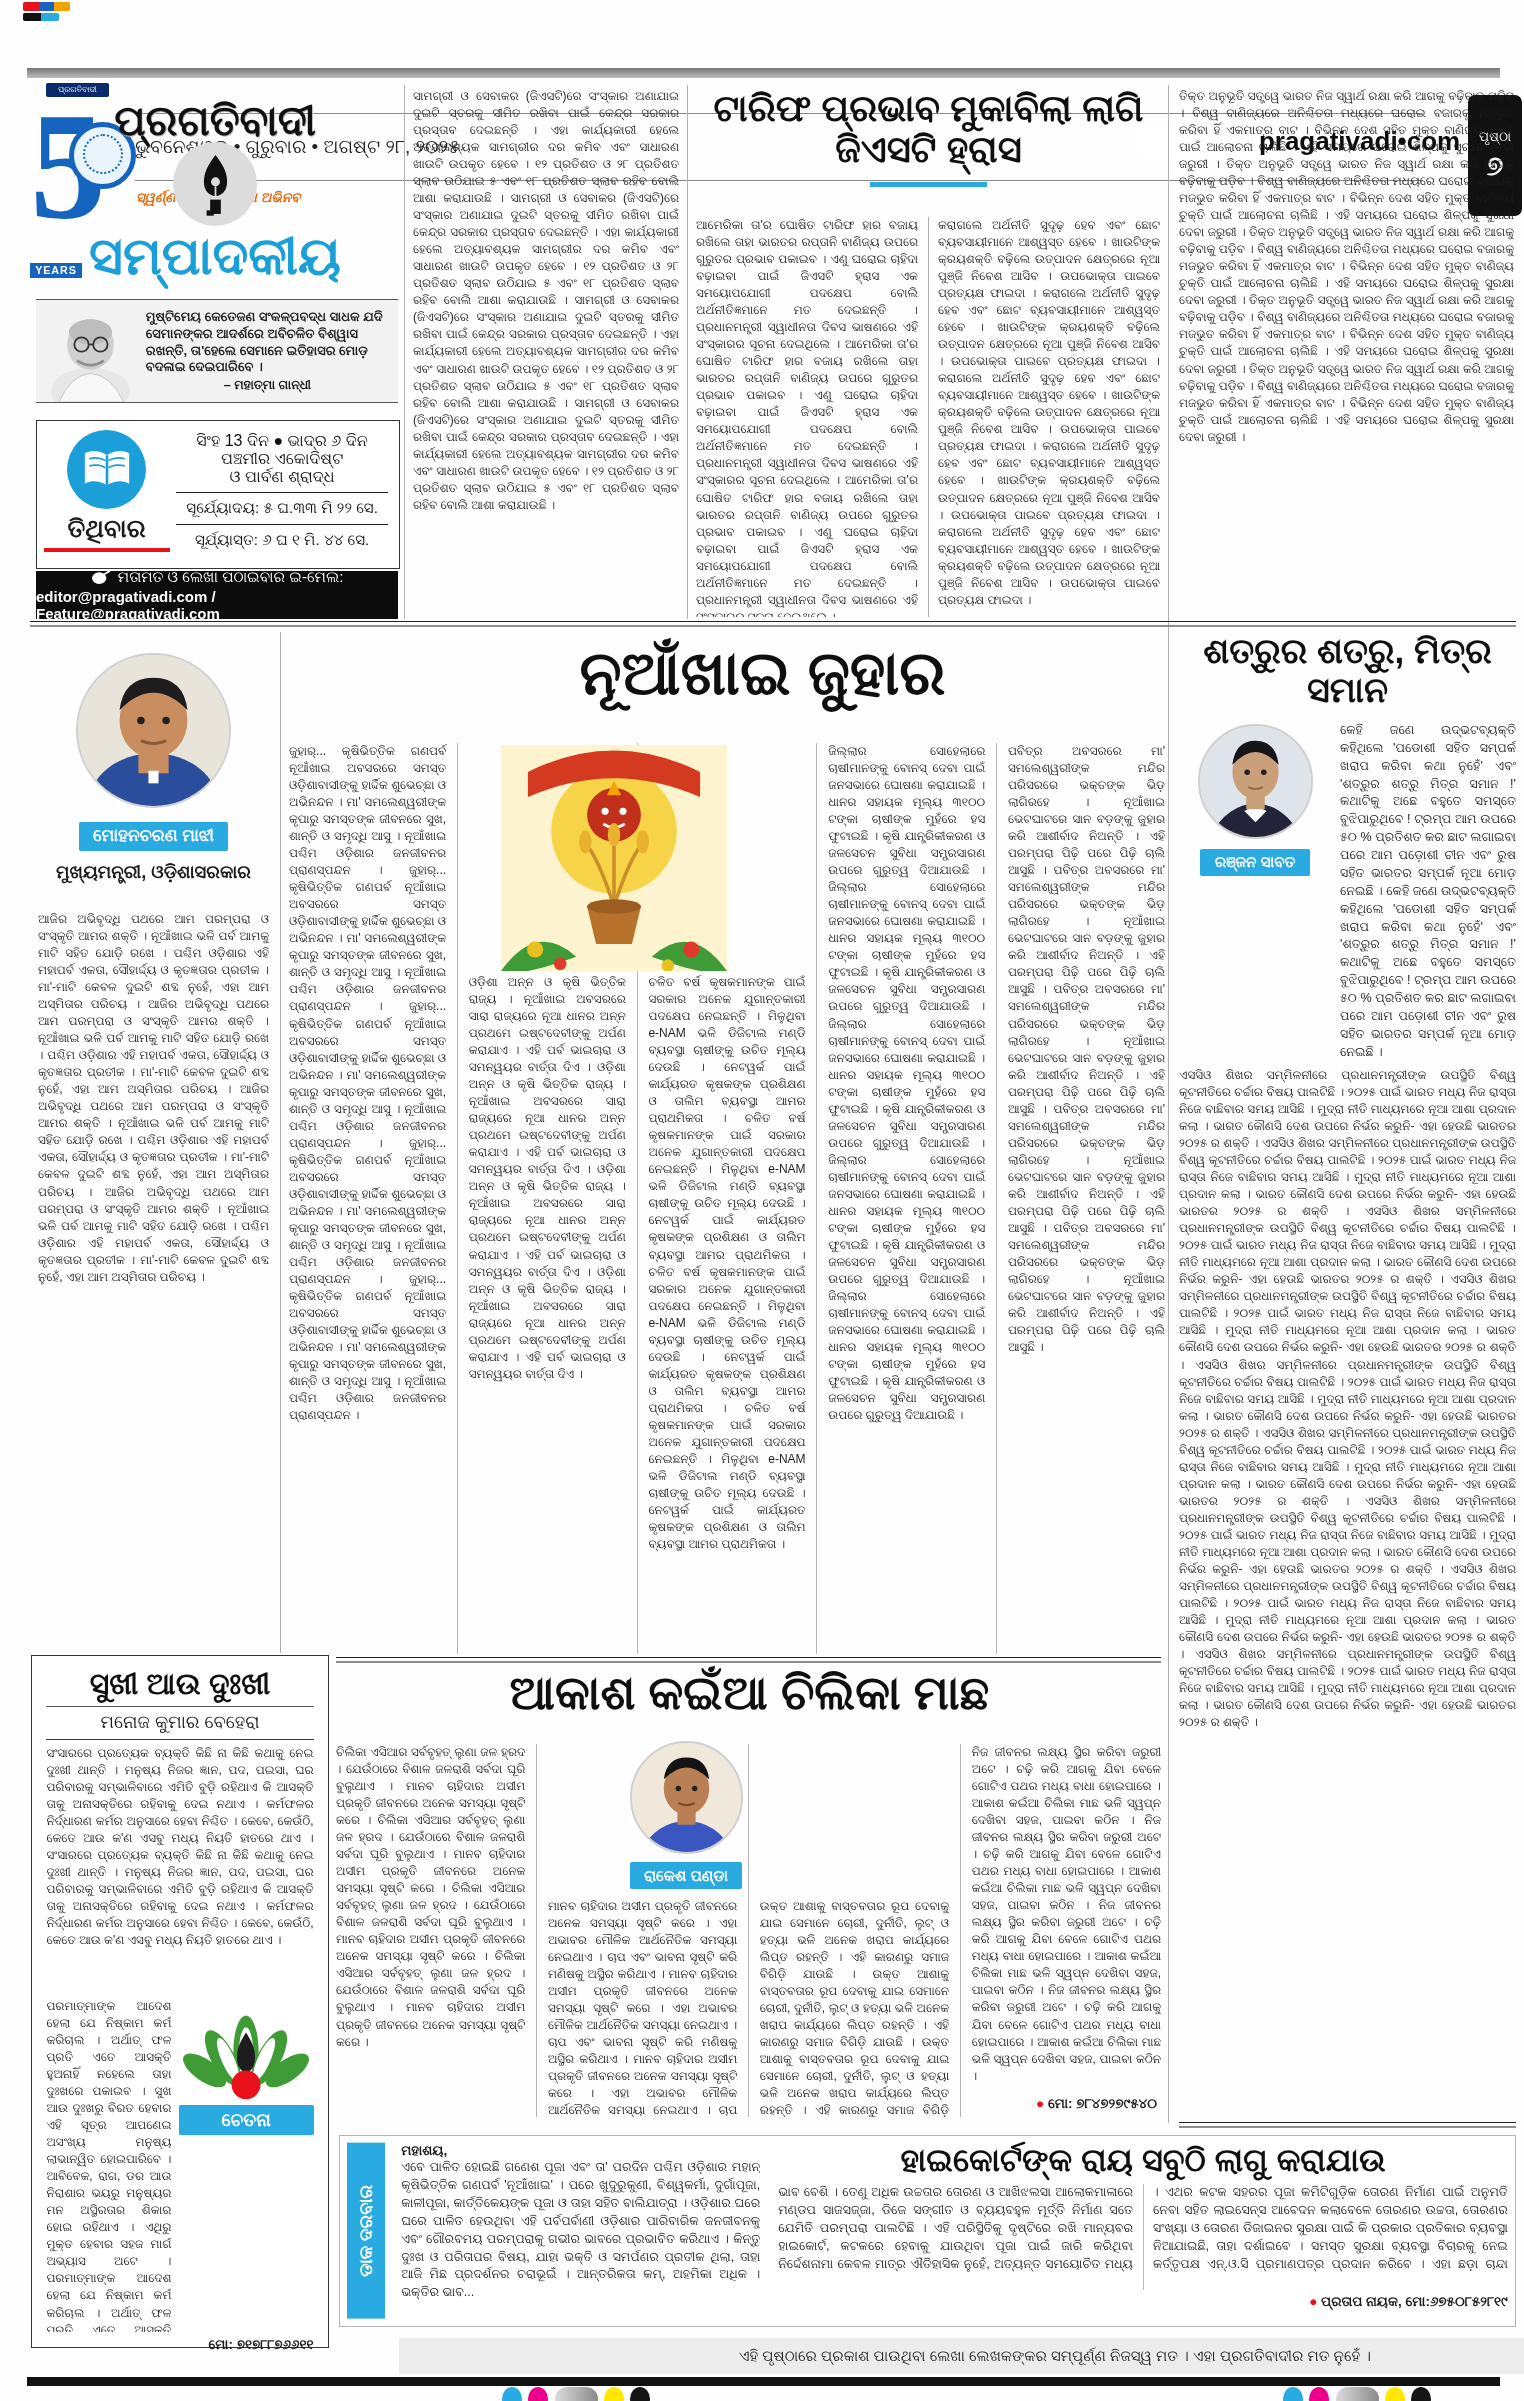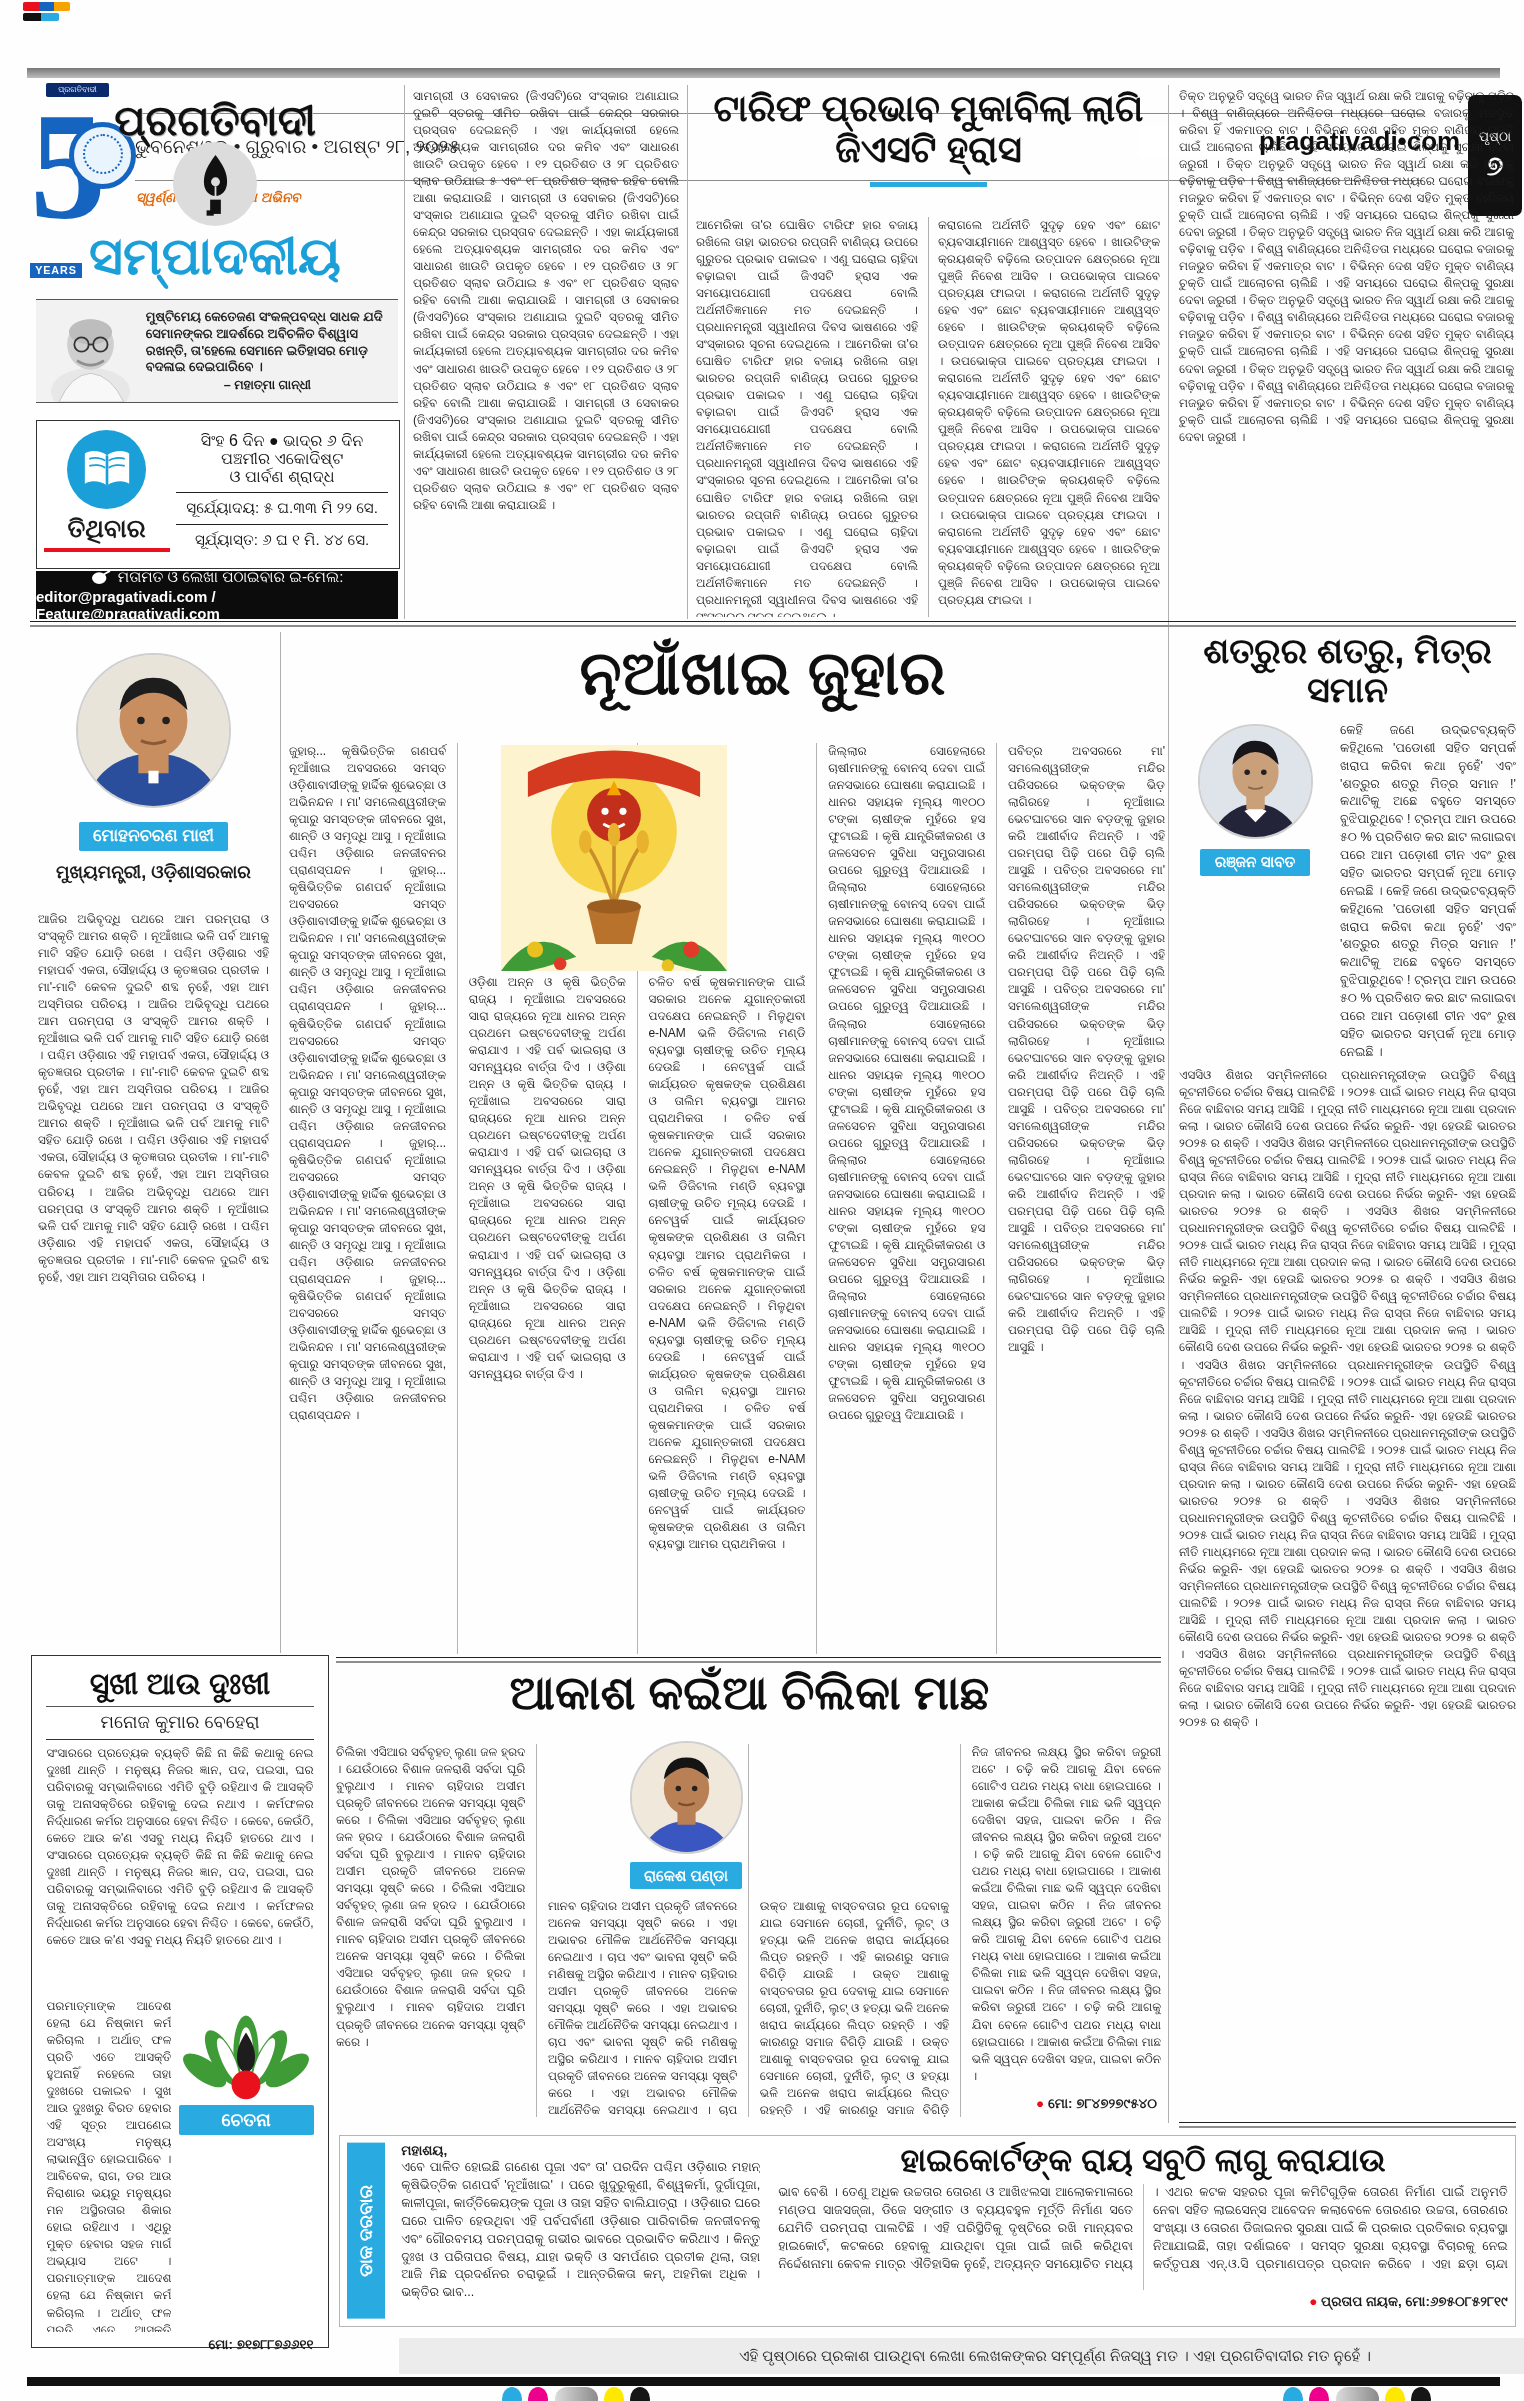--- a/index.html
+++ b/index.html
@@ -121,21 +121,21 @@
         <svg width="50" height="39" viewBox="0 0 56 44">
           <path d="M28 6 C20 0 8 0 3 4 L3 38 C8 34 20 34 28 40 C36 34 48 34 53 38 L53 4 C48 0 36 0 28 6 Z" fill="#fff"></path>
           <path d="M28 6 L28 40" stroke="#1b9fd8" stroke-width="3"></path>
           <path d="M8 10 C14 8 22 9 26 12 M8 18 C14 16 22 17 26 20 M48 10 C42 8 34 9 30 12 M48 18 C42 16 34 17 30 20" stroke="#1b9fd8" stroke-width="2" fill="none"></path>
         </svg>
       </div>
       <div style="font-size:25px;font-weight:900;margin-top:5.4px;">ତିଥିବାର</div>
       <div style="width:126px;height:4.5px;background:#e8111c;margin:3.6px auto 0;"></div>
     </div>
     <div style="flex:1;text-align:center;padding:10.8px 10.8px 0 0;font-size:16px;color:#111;">
-      <div>ସିଂହ 6 ଦିନ ● ଭାଦ୍ର ୬ ଦିନ</div>
+      <div>ସିଂହ 13 ଦିନ ● ଭାଦ୍ର ୬ ଦିନ</div>
       <div>ପଞ୍ଚମୀର ଏକୋଦିଷ୍ଟ</div>
       <div>ଓ ପାର୍ବଣ ଶ୍ରାଦ୍ଧ</div>
       <hr style="border:none;border-top:1.3px solid #222;margin:6.3px 0;">
       <div style="font-size:15.2px;">ସୂର୍ଯ୍ୟୋଦୟ: ୫ ଘ.୩୩ ମି ୨୨ ସେ.</div>
       <hr style="border:none;border-top:1.3px solid #222;margin:6.3px 0;">
       <div style="font-size:15.2px;">ସୂର୍ଯ୍ୟାସ୍ତ: ୬ ଘ ୧ ମି. ୪୪ ସେ.</div>
     </div>
   </div>
 
   <div class="abs emailbar" style="left:36px;top:571px;width:362px;height:48px;">

